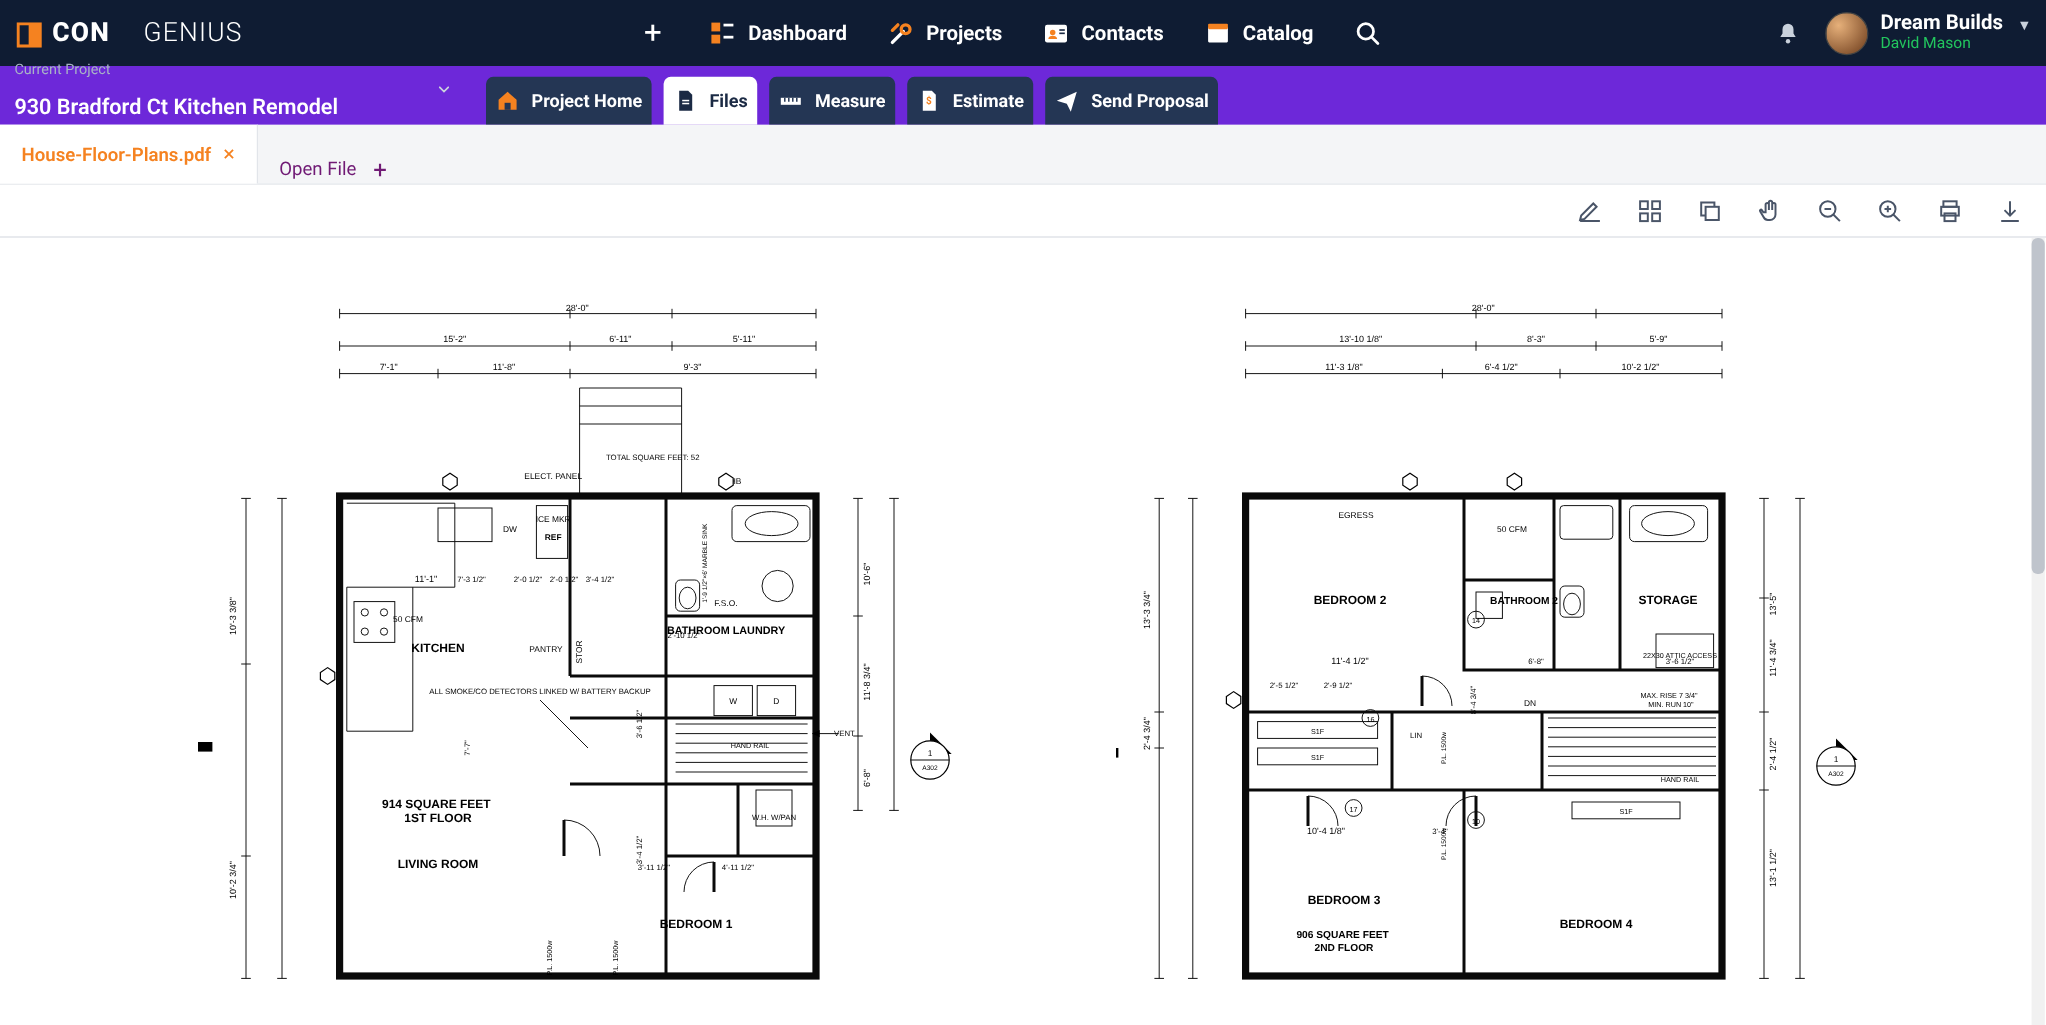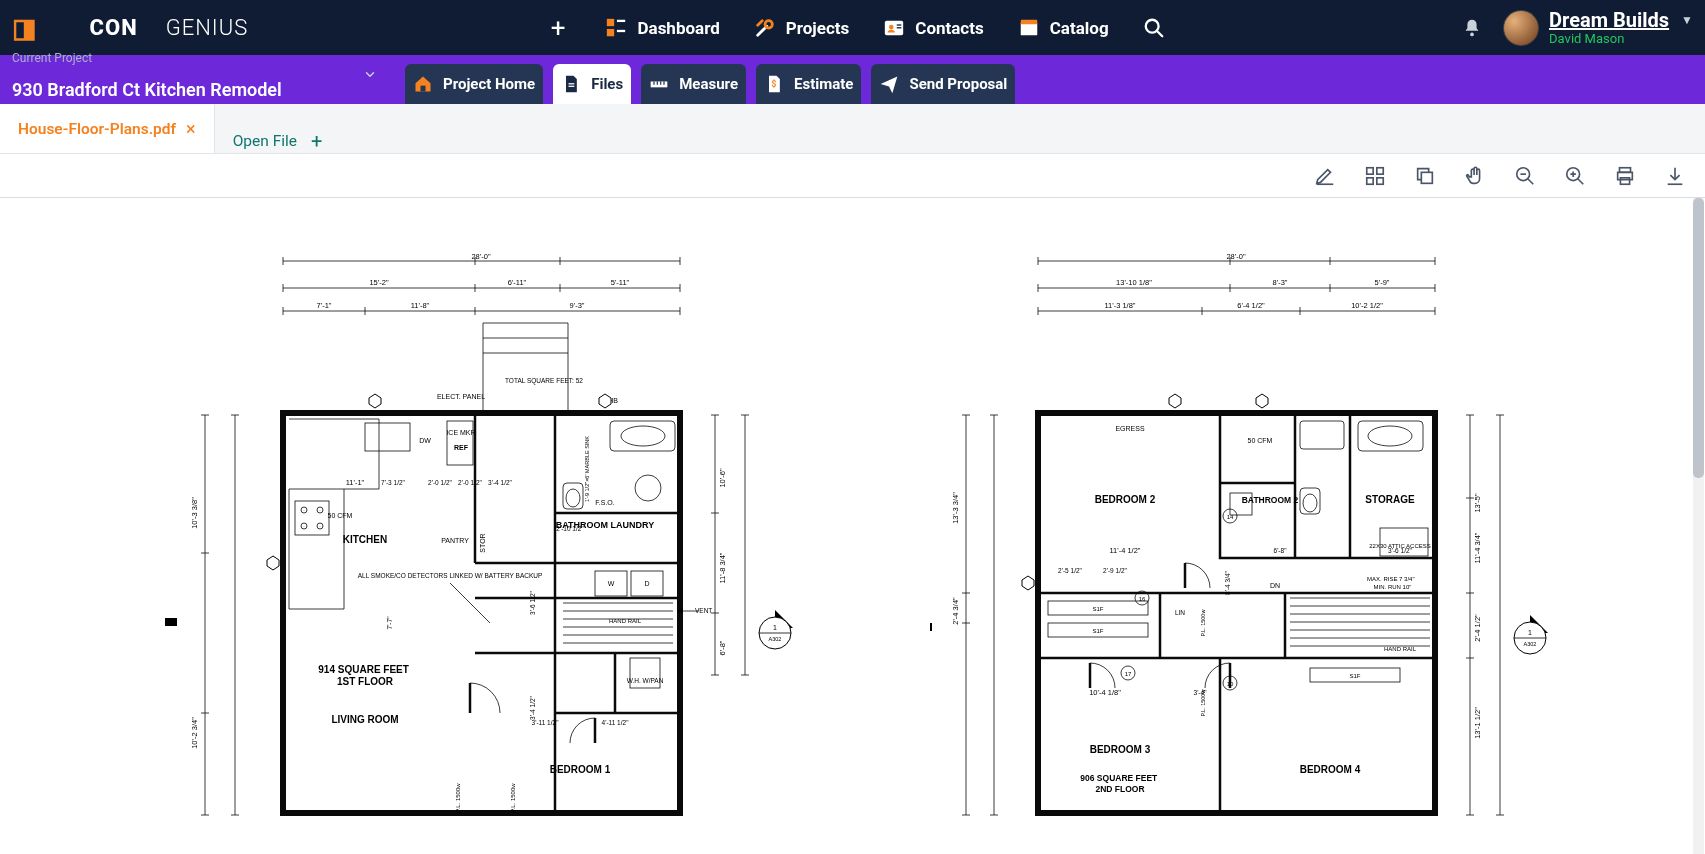--- a/index.html
+++ b/index.html
@@ -14,21 +14,21 @@
     align-items: center;
     color: #fff;
     padding: 0 12px 0 10px;
   }
   .logo {
     display: flex; align-items: center; gap: 6px;
     font-weight: 800; font-size: 22px; letter-spacing: 1px;
     padding-left: 2px;
   }
   .logo .mark { color: #f58220; font-size: 26px; font-weight: 900; }
-  .logo .con { color: #fff; margin-left: 46px; }
+  .logo .con { color: #fff; }
   .logo .genius { color: #fff; font-weight: 300; margin-left: 28px; }
   .nav-center {
     display: flex; align-items: center; gap: 34px;
     margin-left: auto;
   }
   .nav-item {
     display: flex; align-items: center; gap: 10px;
     font-size: 17px; font-weight: 700; cursor: pointer;
   }
   .plus-btn { font-size: 26px; font-weight: 400; cursor: pointer; padding: 0 6px; }
@@ -38,21 +38,21 @@
   }
   .avatar {
     width: 36px; height: 36px; border-radius: 50%;
     background: radial-gradient(circle at 30% 30%, #e6b07a, #6b3a1a);
     border: 1px solid #444;
   }
   .user-block {
     display:flex; align-items:center; gap:10px; cursor:pointer;
   }
   .user-text { display:flex; flex-direction:column; line-height:1.15; }
-  .user-text .org { font-size:20px; font-weight:700;text-decoration:underline; }
+  .user-text .org { font-size:17px; font-weight:700; }
   .user-text .name { font-size:13px; color:#22c55e; }
   .caret-down { font-size:12px; color:#c9d1dc; margin-left:2px; align-self:flex-start; margin-top:4px;}
 
   
   .nicon { width:22px; height:22px; display:inline-flex; align-items:center; justify-content:center; }
   .nicon svg { width:22px; height:22px; }
 
   
   .projectbar {
     background: #6d28d9;
@@ -84,21 +84,21 @@
   .filetabstrip{
     background:#f4f5f7; height:50px; display:flex; align-items:center;
     border-bottom:1px solid #e2e5ea;
   }
   .filetab, .openfile{
     height:100%; display:flex; align-items:center; gap:10px; padding:0 18px;
     font-size:15.5px;
   }
   .filetab{ background:#fff; color:#f58220; font-weight:600; border-right:1px solid #e2e5ea;}
   .filetab .close{ color:#f58220; font-size:18px; cursor:pointer; font-weight:400;}
-  .openfile{ color:#0f766e; cursor:pointer;margin-top:24px;}
+  .openfile{ color:#701a75; cursor:pointer;margin-top:24px;}
   .openfile .plus{ font-size:20px; font-weight:400; margin-left:4px;}
 
   
   .toolbar{
     height:44px; background:#fff; border-bottom:1px solid #d9dde3;
     display:flex; align-items:center; justify-content:flex-end;
     padding-right:18px; gap:26px;
   }
   .tbtn{ width:24px; height:24px; cursor:pointer; color:#4a5568; display:flex; align-items:center; justify-content:center;}
   .tbtn svg{ width:22px; height:22px; stroke:#4a5568; }

